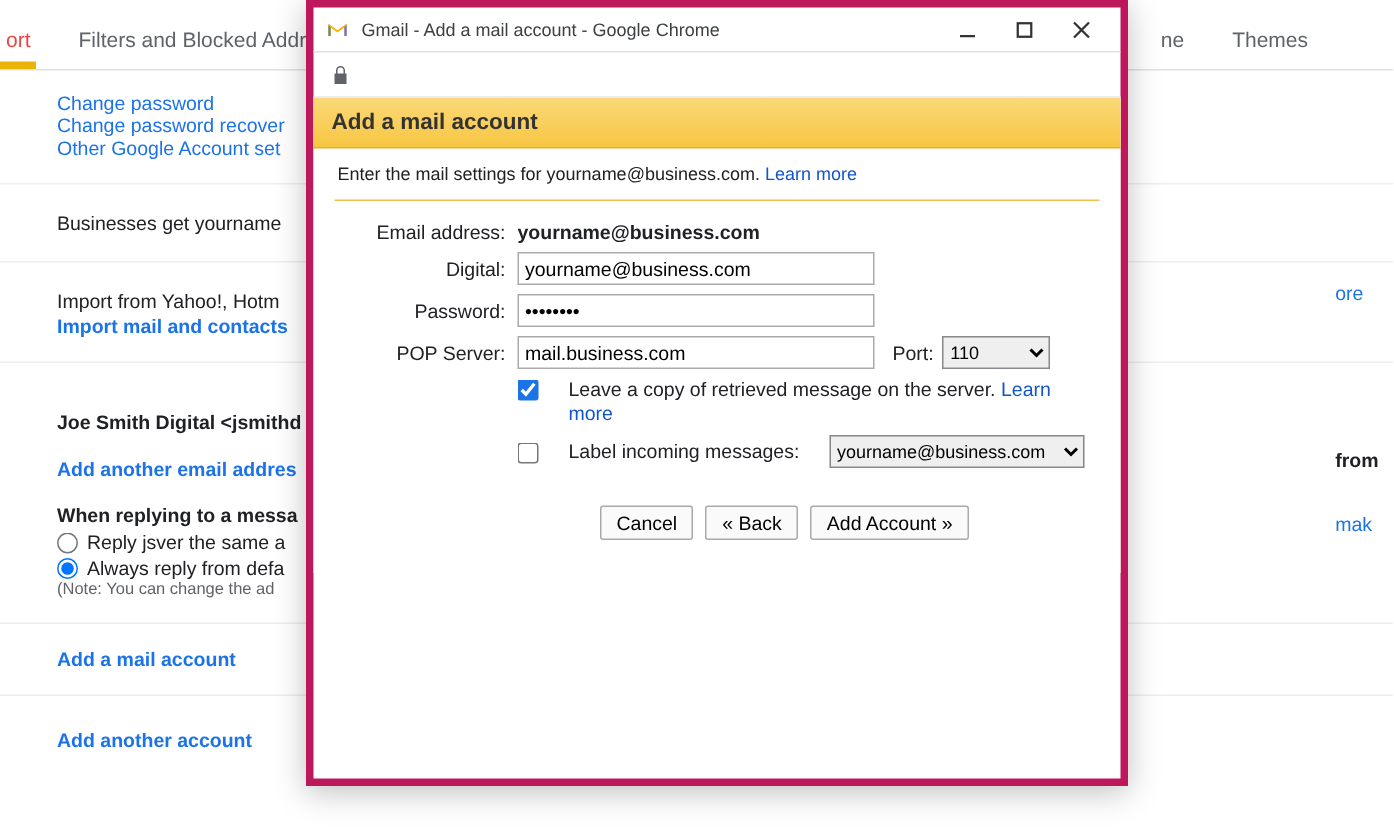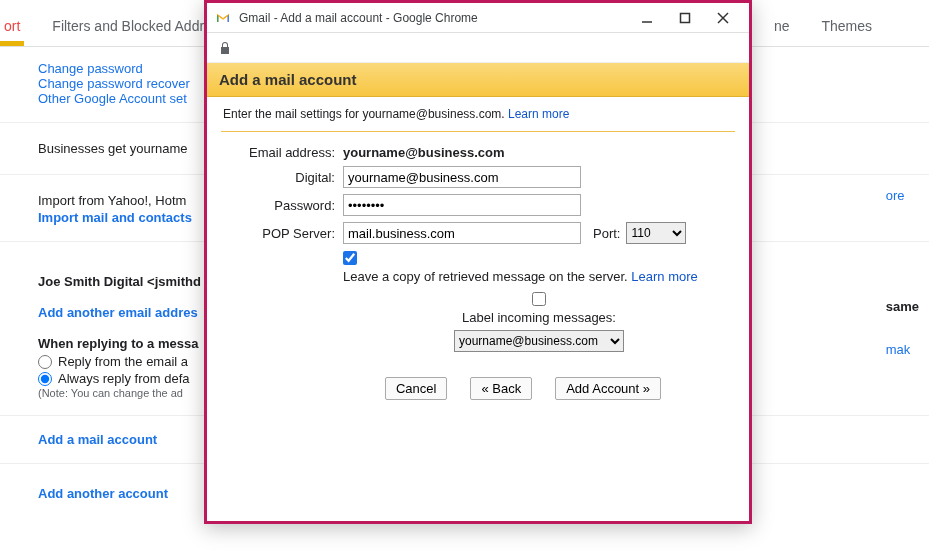--- a/index.html
+++ b/index.html
@@ -43,21 +43,21 @@
     .right-col .defa { color: #202124; font-weight: bold; margin-top: 96px; }
 
     
     .popup {
       position: absolute;
       top: 0;
       left: 204px;
       width: 548px;
       height: 524px;
       background: #fff;
-      border: 3px solid #be185d;
+      border: 5px solid #be185d;
       box-shadow: 0 4px 20px rgba(0,0,0,0.25);
     }
     .titlebar {
       display: flex;
       align-items: center;
       height: 30px;
       padding: 0 8px;
       border-bottom: 1px solid #e0e0e0;
       font-size: 12px;
       color: #3c4043;
@@ -110,30 +110,30 @@
     .form-val input[type=text], .form-val input[type=password] {
       font-family: inherit;
       font-size: 13px;
       padding: 2px 4px;
       border: 1px solid #aaa;
       width: 238px;
       height: 22px;
     }
     .port-lbl { margin-left: 6px; font-size: 13px; }
     select { font-family: inherit; font-size: 12px; border: 1px solid #888; height: 22px; }
-    select.port-select { width: 60px; }
+    select.port-select { width: 72px; }
     select.label-select { width: 170px; }
     .static-email { font-weight: bold; }
 
-    .chk-row { display: flex; align-items: flex-start; padding: 3px 0 3px 122px; gap: 4px; flex-direction: column; }
+    .chk-row { display: flex; align-items: flex-start; padding: 3px 0 3px 122px; gap: 20px; }
     .chk-row input[type=checkbox] { width: 14px; height: 14px; accent-color: #1a73e8; margin-top: 1px; }
     .chk-row .chk-text { font-size: 13px; line-height: 16px; }
     .chk-row .learn { color: #1155cc; cursor: pointer; }
 
-    .btn-row { display: flex; gap: 23px; justify-content: center; padding: 22px 0 8px 90px; }
+    .btn-row { display: flex; gap: 8px; justify-content: center; padding: 22px 0 8px 90px; }
     .btn {
       font-family: inherit;
       font-size: 13px;
       padding: 3px 10px;
       background: #fafafa;
       border: 1px solid #aaa;
       border-radius: 2px;
       cursor: pointer;
     }
 
@@ -159,37 +159,37 @@
   <div class="bg-link bg-link-bold">Import mail and contacts</div>
   <hr class="bg-section-hr">
   <div style="height:14px"></div>
   <div class="bg-text bg-bold">Joe Smith Digital &lt;jsmithd</div>
   <div style="height:14px"></div>
   <div class="bg-link bg-link-bold">Add another email addres</div>
   <div style="height:14px"></div>
   <div class="bg-text bg-bold">When replying to a messa</div>
   <div class="bg-radio-row">
     <input type="radio" class="bg-radio" name="reply" style="">
-    <span>Reply from the email a</span>
+    <span>Reply jsver the same a</span>
   </div>
   <div class="bg-radio-row">
     <input type="radio" class="bg-radio" name="reply" checked="" style="">
     <span>Always reply from defa</span>
   </div>
   <div class="bg-muted">(Note: You can change the ad</div>
   <hr class="bg-section-hr">
   <div class="bg-link bg-link-bold">Add a mail account</div>
   <hr class="bg-section-hr">
   <div style="height:6px"></div>
   <div class="bg-link bg-link-bold">Add another account</div>
 </div>
 
 <div class="right-col">
   <div class="bg-link">ore</div>
-  <div class="defa">same</div>
+  <div class="defa">from</div>
   <div class="bg-link" style="margin-top:28px">mak</div>
 </div>
 
 <div class="popup">
   <div class="titlebar">
     <svg class="gmail-icon" viewBox="0 0 24 18">
         <path fill="#EA4335" d="M3 3v12h2V6l7 5 7-5v9h2V3l-9 6.5z"></path>
         <path fill="#FBBC05" d="M3 3l9 6.5L21 3v2l-9 6.5L3 5z"></path>
         <path fill="#34A853" d="M3 15h2V6l-2-1.5z"></path>
         <path fill="#4285F4" d="M19 6v9h2V4.5z"></path>

